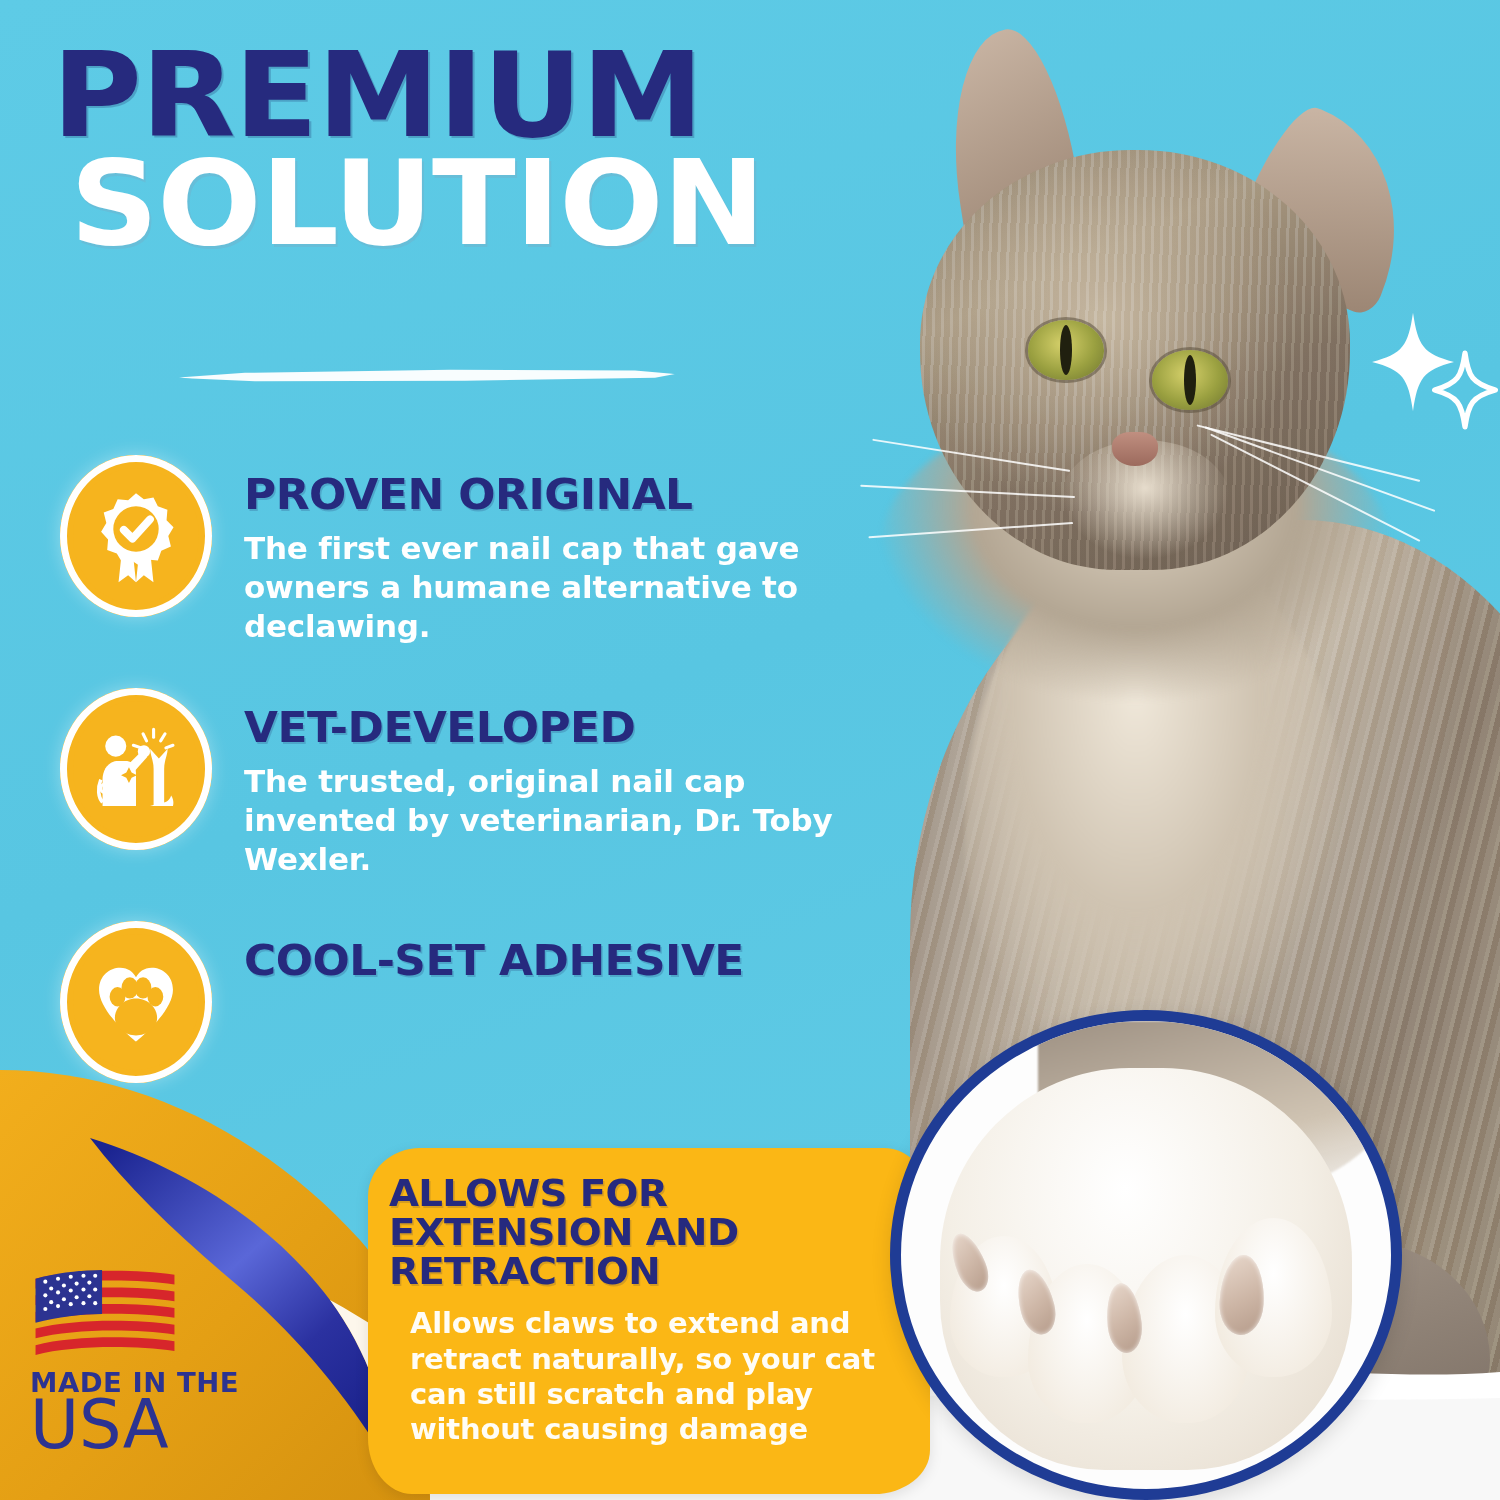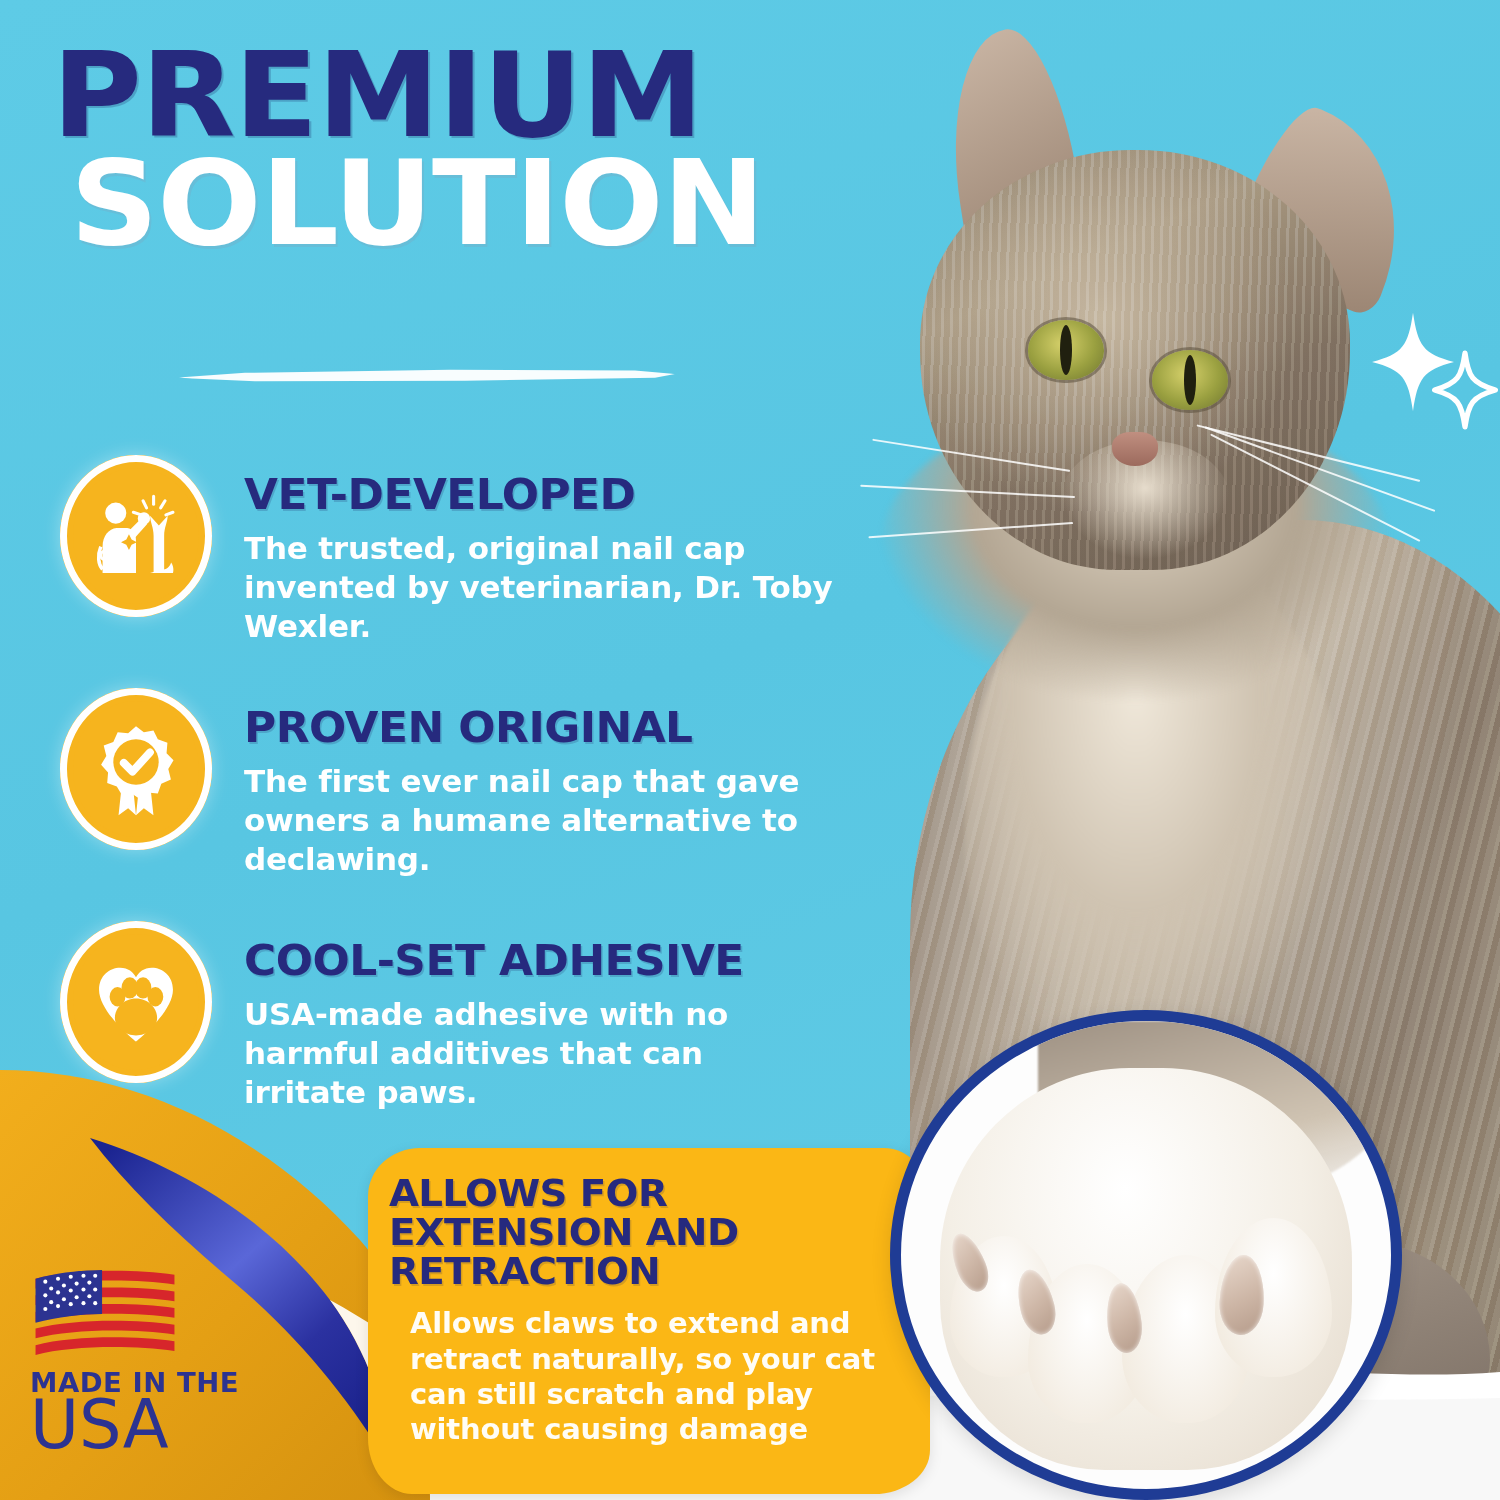--- a/index.html
+++ b/index.html
@@ -177,20 +177,36 @@
   <div class="headline">
     <div class="l1" data-bind="headline.line1">PREMIUM</div>
     <div class="l2" data-bind="headline.line2">SOLUTION</div>
   </div>
   <div class="swoosh"></div>
 
   <div class="features">
 
     <div class="feature">
       <div class="badge">
+        <svg viewBox="0 0 100 110">
+          <path d="M50 6 L59 13 L70 11 L75 21 L86 25 L85 37 L93 45 L87 55 L90 67 L79 72 L75 83 L63 82 L54 89 L45 83 L34 85 L28 75 L17 71 L18 59 L10 50 L16 40 L13 28 L24 24 L29 13 L41 14 Z" fill="#ffffff"></path>
+          <circle cx="50" cy="47" r="26" fill="#F6B41E"></circle>
+          <path d="M36 48 L46 58 L66 36" fill="none" stroke="#ffffff" stroke-width="9" stroke-linecap="round" stroke-linejoin="round"></path>
+          <path d="M33 80 L30 108 L41 100 L50 108 L47 80 Z" fill="#ffffff"></path>
+          <path d="M67 80 L70 108 L59 100 L50 108 L53 80 Z" fill="#ffffff"></path>
+        </svg>
+      </div>
+      <div class="ftext">
+        <div class="ftitle" data-bind="features.0.title">PROVEN ORIGINAL</div>
+        <div class="fbody" data-bind="features.0.body">The first ever nail cap that gave owners a humane alternative to declawing.</div>
+      </div>
+    </div>
+
+    <div class="feature">
+      <div class="badge">
         <svg viewBox="0 0 100 100">
           <circle cx="27" cy="24" r="12" fill="#ffffff"></circle>
           <path d="M12 92 L12 62 C12 50 19 42 28 41 L40 41 C47 42 50 48 50 56 L50 92 Z" fill="#ffffff"></path>
           <path d="M40 46 L56 30 L63 36 L47 54 Z" fill="#ffffff"></path>
           <circle cx="59" cy="30" r="7" fill="#ffffff"></circle>
           <path d="M10 62 C6 72 7 82 12 88" fill="none" stroke="#ffffff" stroke-width="4"></path>
           <circle cx="15" cy="72" r="5" fill="none" stroke="#ffffff" stroke-width="3.5"></circle>
           <path d="M39 54 l3 -6 l3 6 l6 3 l-6 3 l-3 6 l-3 -6 l-6 -3 Z" fill="#F6B41E"></path>
           <path d="M70 92 L70 50 C70 40 66 34 66 27 C70 31 73 35 76 38 C79 35 82 31 86 27 C86 34 82 40 82 50 L82 92 Z" fill="#ffffff"></path>
           <path d="M66 92 L92 92 C92 92 94 86 90 80 C88 86 84 88 80 88" fill="#ffffff"></path>
@@ -204,48 +220,31 @@
         </svg>
       </div>
       <div class="ftext">
         <div class="ftitle" data-bind="features.1.title">VET-DEVELOPED</div>
         <div class="fbody" data-bind="features.1.body">The trusted, original nail cap invented by veterinarian, Dr. Toby Wexler.</div>
       </div>
     </div>
 
     <div class="feature">
       <div class="badge">
-        <svg viewBox="0 0 100 110">
-          <path d="M50 6 L59 13 L70 11 L75 21 L86 25 L85 37 L93 45 L87 55 L90 67 L79 72 L75 83 L63 82 L54 89 L45 83 L34 85 L28 75 L17 71 L18 59 L10 50 L16 40 L13 28 L24 24 L29 13 L41 14 Z" fill="#ffffff"></path>
-          <circle cx="50" cy="47" r="26" fill="#F6B41E"></circle>
-          <path d="M36 48 L46 58 L66 36" fill="none" stroke="#ffffff" stroke-width="9" stroke-linecap="round" stroke-linejoin="round"></path>
-          <path d="M33 80 L30 108 L41 100 L50 108 L47 80 Z" fill="#ffffff"></path>
-          <path d="M67 80 L70 108 L59 100 L50 108 L53 80 Z" fill="#ffffff"></path>
-        </svg>
-      </div>
-      <div class="ftext">
-        <div class="ftitle" data-bind="features.0.title">PROVEN ORIGINAL</div>
-        <div class="fbody" data-bind="features.0.body">The first ever nail cap that gave owners a humane alternative to declawing.</div>
-      </div>
-    </div>
-
-    <div class="feature">
-      <div class="badge">
         <svg viewBox="0 0 100 100">
           <path d="M50 95 C50 95 8 62 8 36 C8 20 20 11 32 11 C41 11 47 16 50 22 C53 16 59 11 68 11 C80 11 92 20 92 36 C92 62 50 95 50 95 Z" fill="#ffffff"></path>
           <ellipse cx="29" cy="44" rx="9" ry="11" fill="#F6B41E"></ellipse>
           <ellipse cx="43" cy="34" rx="9.5" ry="12" fill="#F6B41E"></ellipse>
           <ellipse cx="58" cy="34" rx="9.5" ry="12" fill="#F6B41E"></ellipse>
           <ellipse cx="72" cy="44" rx="9" ry="11" fill="#F6B41E"></ellipse>
           <path d="M50 46 C64 46 74 57 74 68 C74 80 62 88 50 88 C38 88 26 80 26 68 C26 57 36 46 50 46 Z" fill="#F6B41E"></path>
         </svg>
       </div>
       <div class="ftext">
         <div class="ftitle" data-bind="features.2.title">COOL-SET ADHESIVE</div>
-        <div class="fbody" data-bind="features.2.body">USA-made adhesive with no harmful additives that can irritate paws.</div>
       </div>
     </div>
 
   </div>
 
   <svg class="wave" viewBox="0 0 1500 220" preserveAspectRatio="none">
     <path d="M0 150 C180 210 330 200 520 140 C700 84 900 64 1120 78 C1280 88 1400 100 1500 92 L1500 220 L0 220 Z" fill="#ffffff"></path>
     <path d="M360 186 C520 150 700 120 900 116 C1100 112 1300 124 1500 118 L1500 220 L360 220 Z" fill="#f2f2f2" opacity=".55"></path>
   </svg>
 

